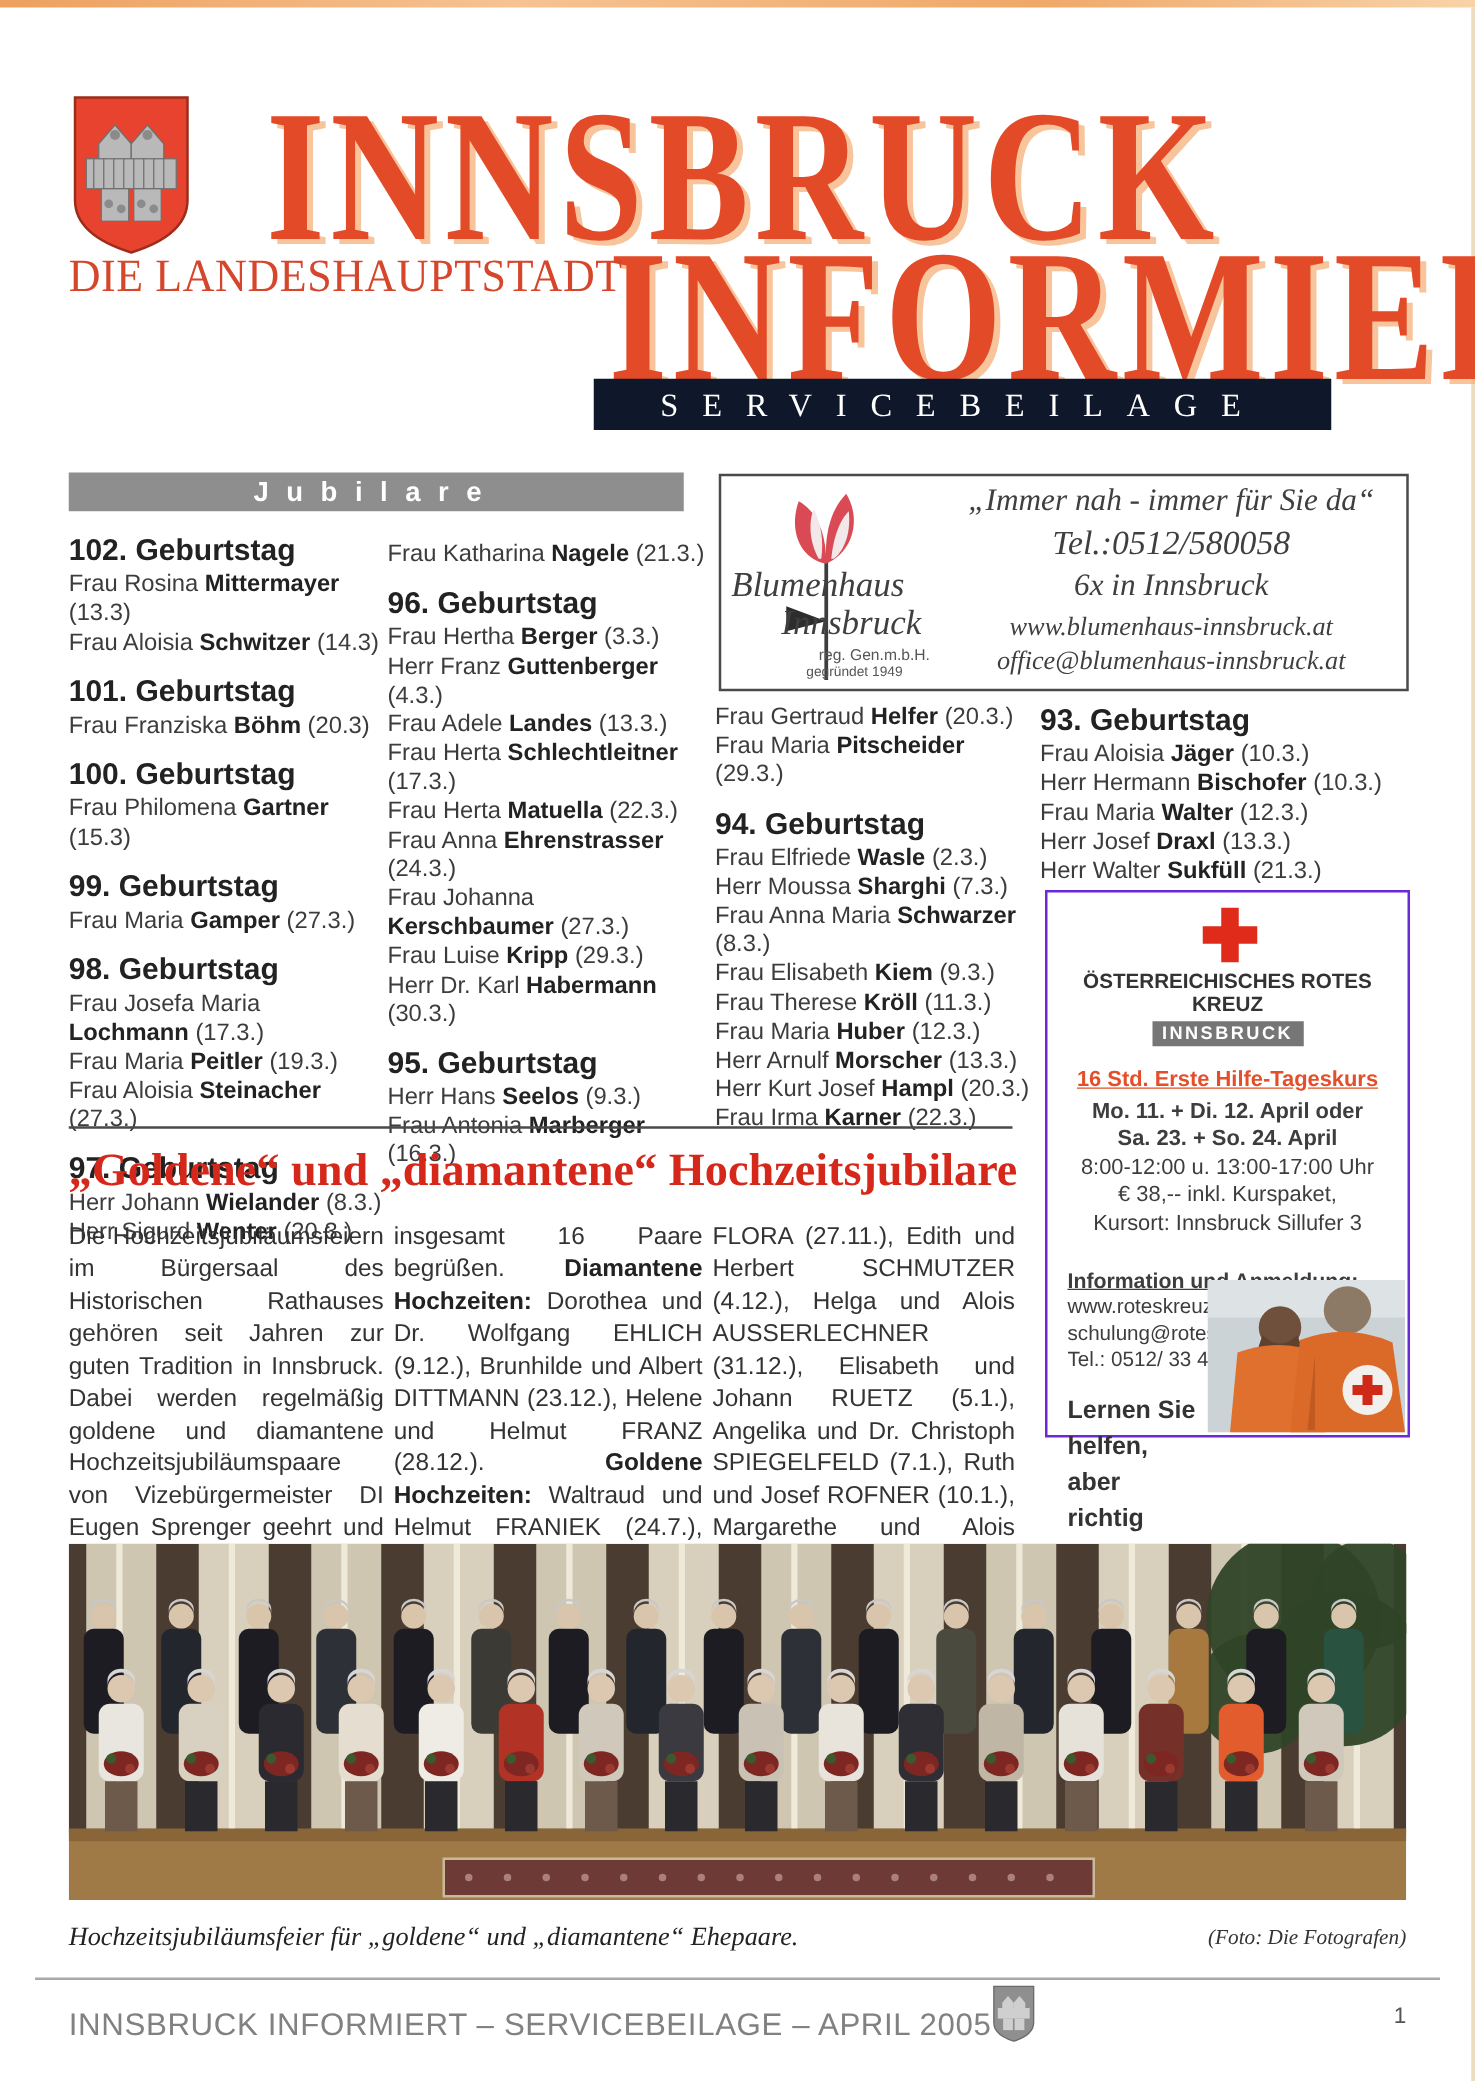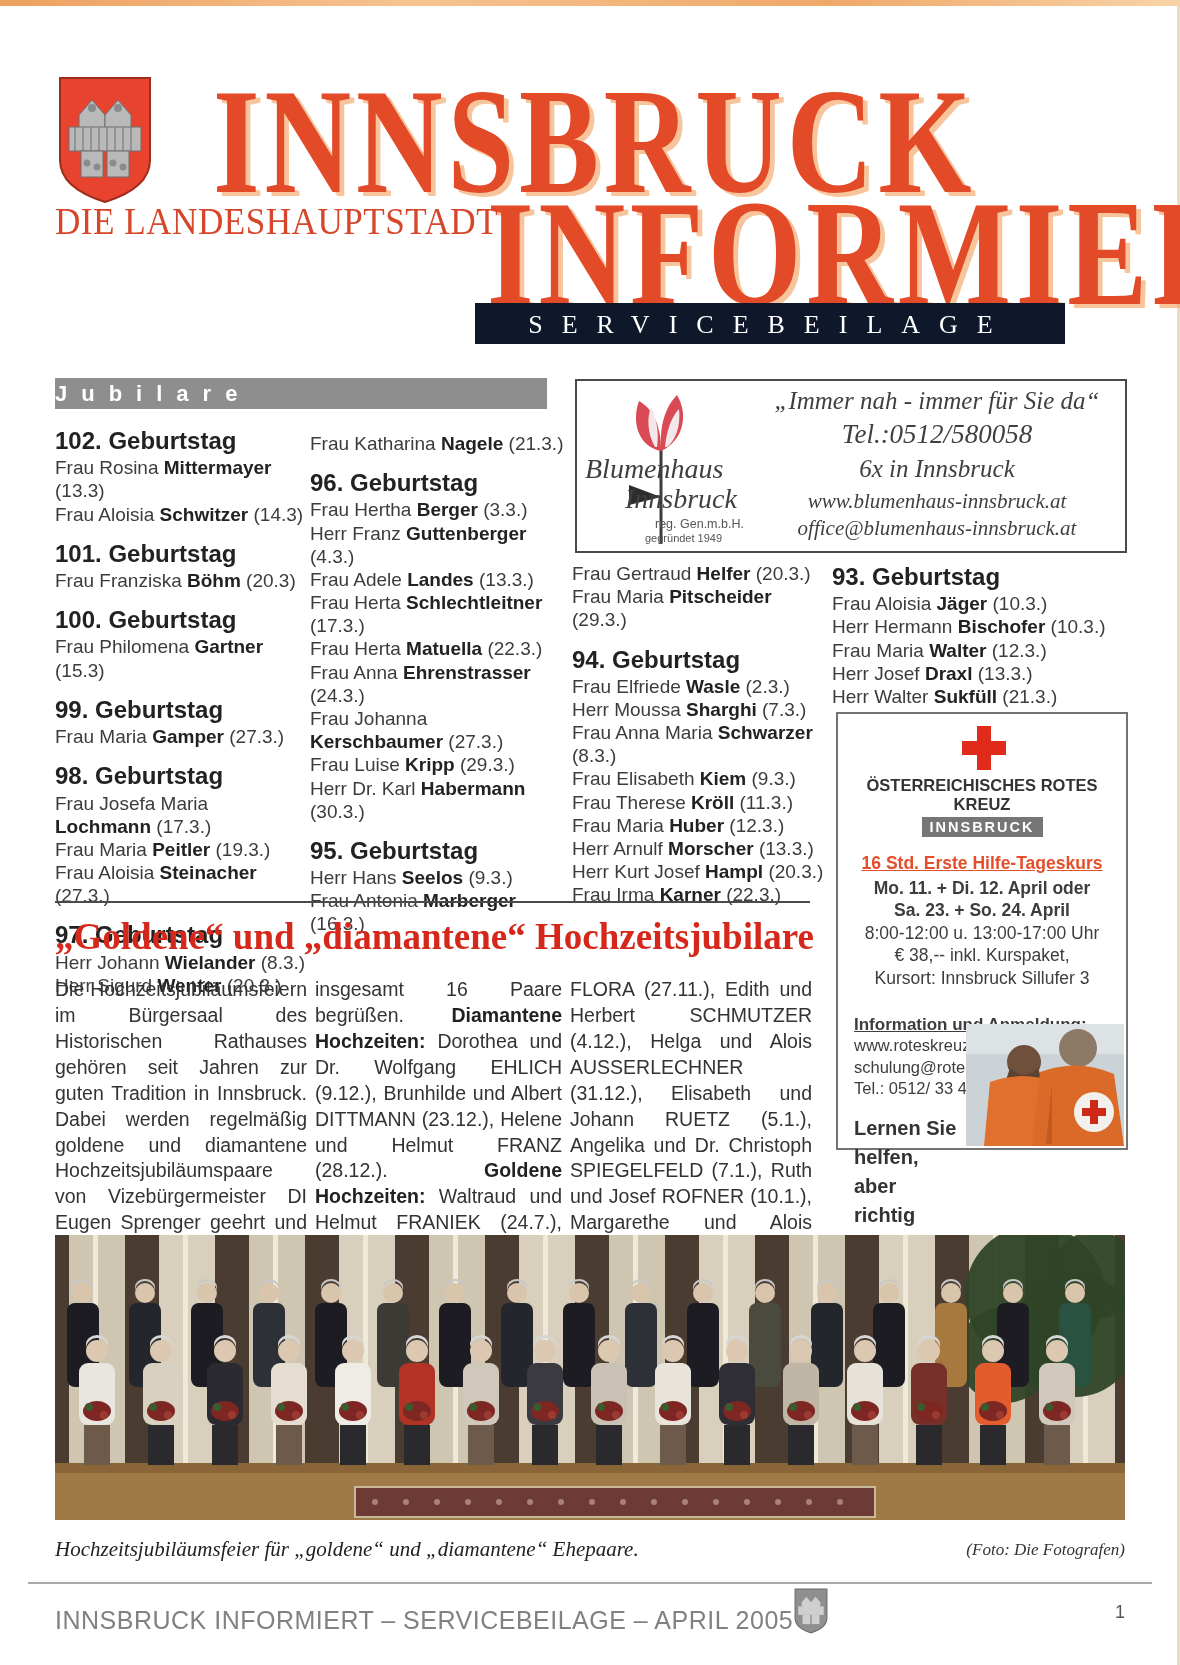--- a/index.html
+++ b/index.html
@@ -13,31 +13,31 @@
   
   .mast-title{font-family:"Liberation Serif",serif;font-weight:bold;color:#e34b28;
     font-size:150px;line-height:1;letter-spacing:6px;transform:scaleX(.8);transform-origin:left top;
     text-shadow:6px 4px 0 rgba(244,176,122,.75);white-space:nowrap;}
   #landeshauptstadt{font-family:"Liberation Serif",serif;color:#d5462b;font-size:37px;
     letter-spacing:.5px;transform:scaleX(.95);transform-origin:left top;white-space:nowrap;}
   #service-bar{background:#0f172a;color:#fff;font-family:"Liberation Serif",serif;
     font-size:26px;letter-spacing:19px;text-align:center;padding-top:7px;box-sizing:border-box;}
   
   #jub-bar{background:#8e8e8e;color:#fff;font-weight:bold;font-size:22px;
-    letter-spacing:14px;padding-top:3px;box-sizing:border-box;}
+    letter-spacing:14px;text-align:center;padding-top:3px;box-sizing:border-box;}
   .jub-col{line-height:1.22;}
   .jgroup{margin-bottom:13px;}
   .jhead{font-weight:bold;font-size:24px;color:#222;margin-bottom:1px;}
   .jentry{font-size:19px;color:#3c3c3c;}
   .jentry b{color:#222;}
   .jnote{font-style:italic;font-size:18px;text-align:right;color:#333;margin-top:2px;}
   
   .ad-box{border:2px solid #4a4a4a;box-sizing:border-box;background:#fff;}
   .script{font-family:"Liberation Serif",serif;font-style:italic;color:#3f3f3f;}
-  #rk-box{border:2px solid #737373;box-sizing:border-box;background:#fff;}
+  #rk-box{border:2px solid #6d28d9;box-sizing:border-box;background:#fff;}
   .rk-center{text-align:center;}
   .rk-line{font-size:17.5px;color:#3d3d3d;line-height:1.28;}
   .rk-bold{font-weight:bold;}
   .rk-red-link{color:#e34f2a;font-weight:bold;text-decoration:underline;font-size:17.5px;}
   .rk-under{text-decoration:underline;font-size:17px;color:#3d3d3d;}
   .rk-left{font-size:16.5px;color:#3d3d3d;line-height:1.32;}
   #rk-badge{display:inline-block;background:#767676;color:#fff;font-weight:bold;
     font-size:14.5px;letter-spacing:2px;padding:2px 8px;margin-top:3px;}
   
   #headline{font-family:"Liberation Serif",serif;font-weight:bold;font-size:37px;

